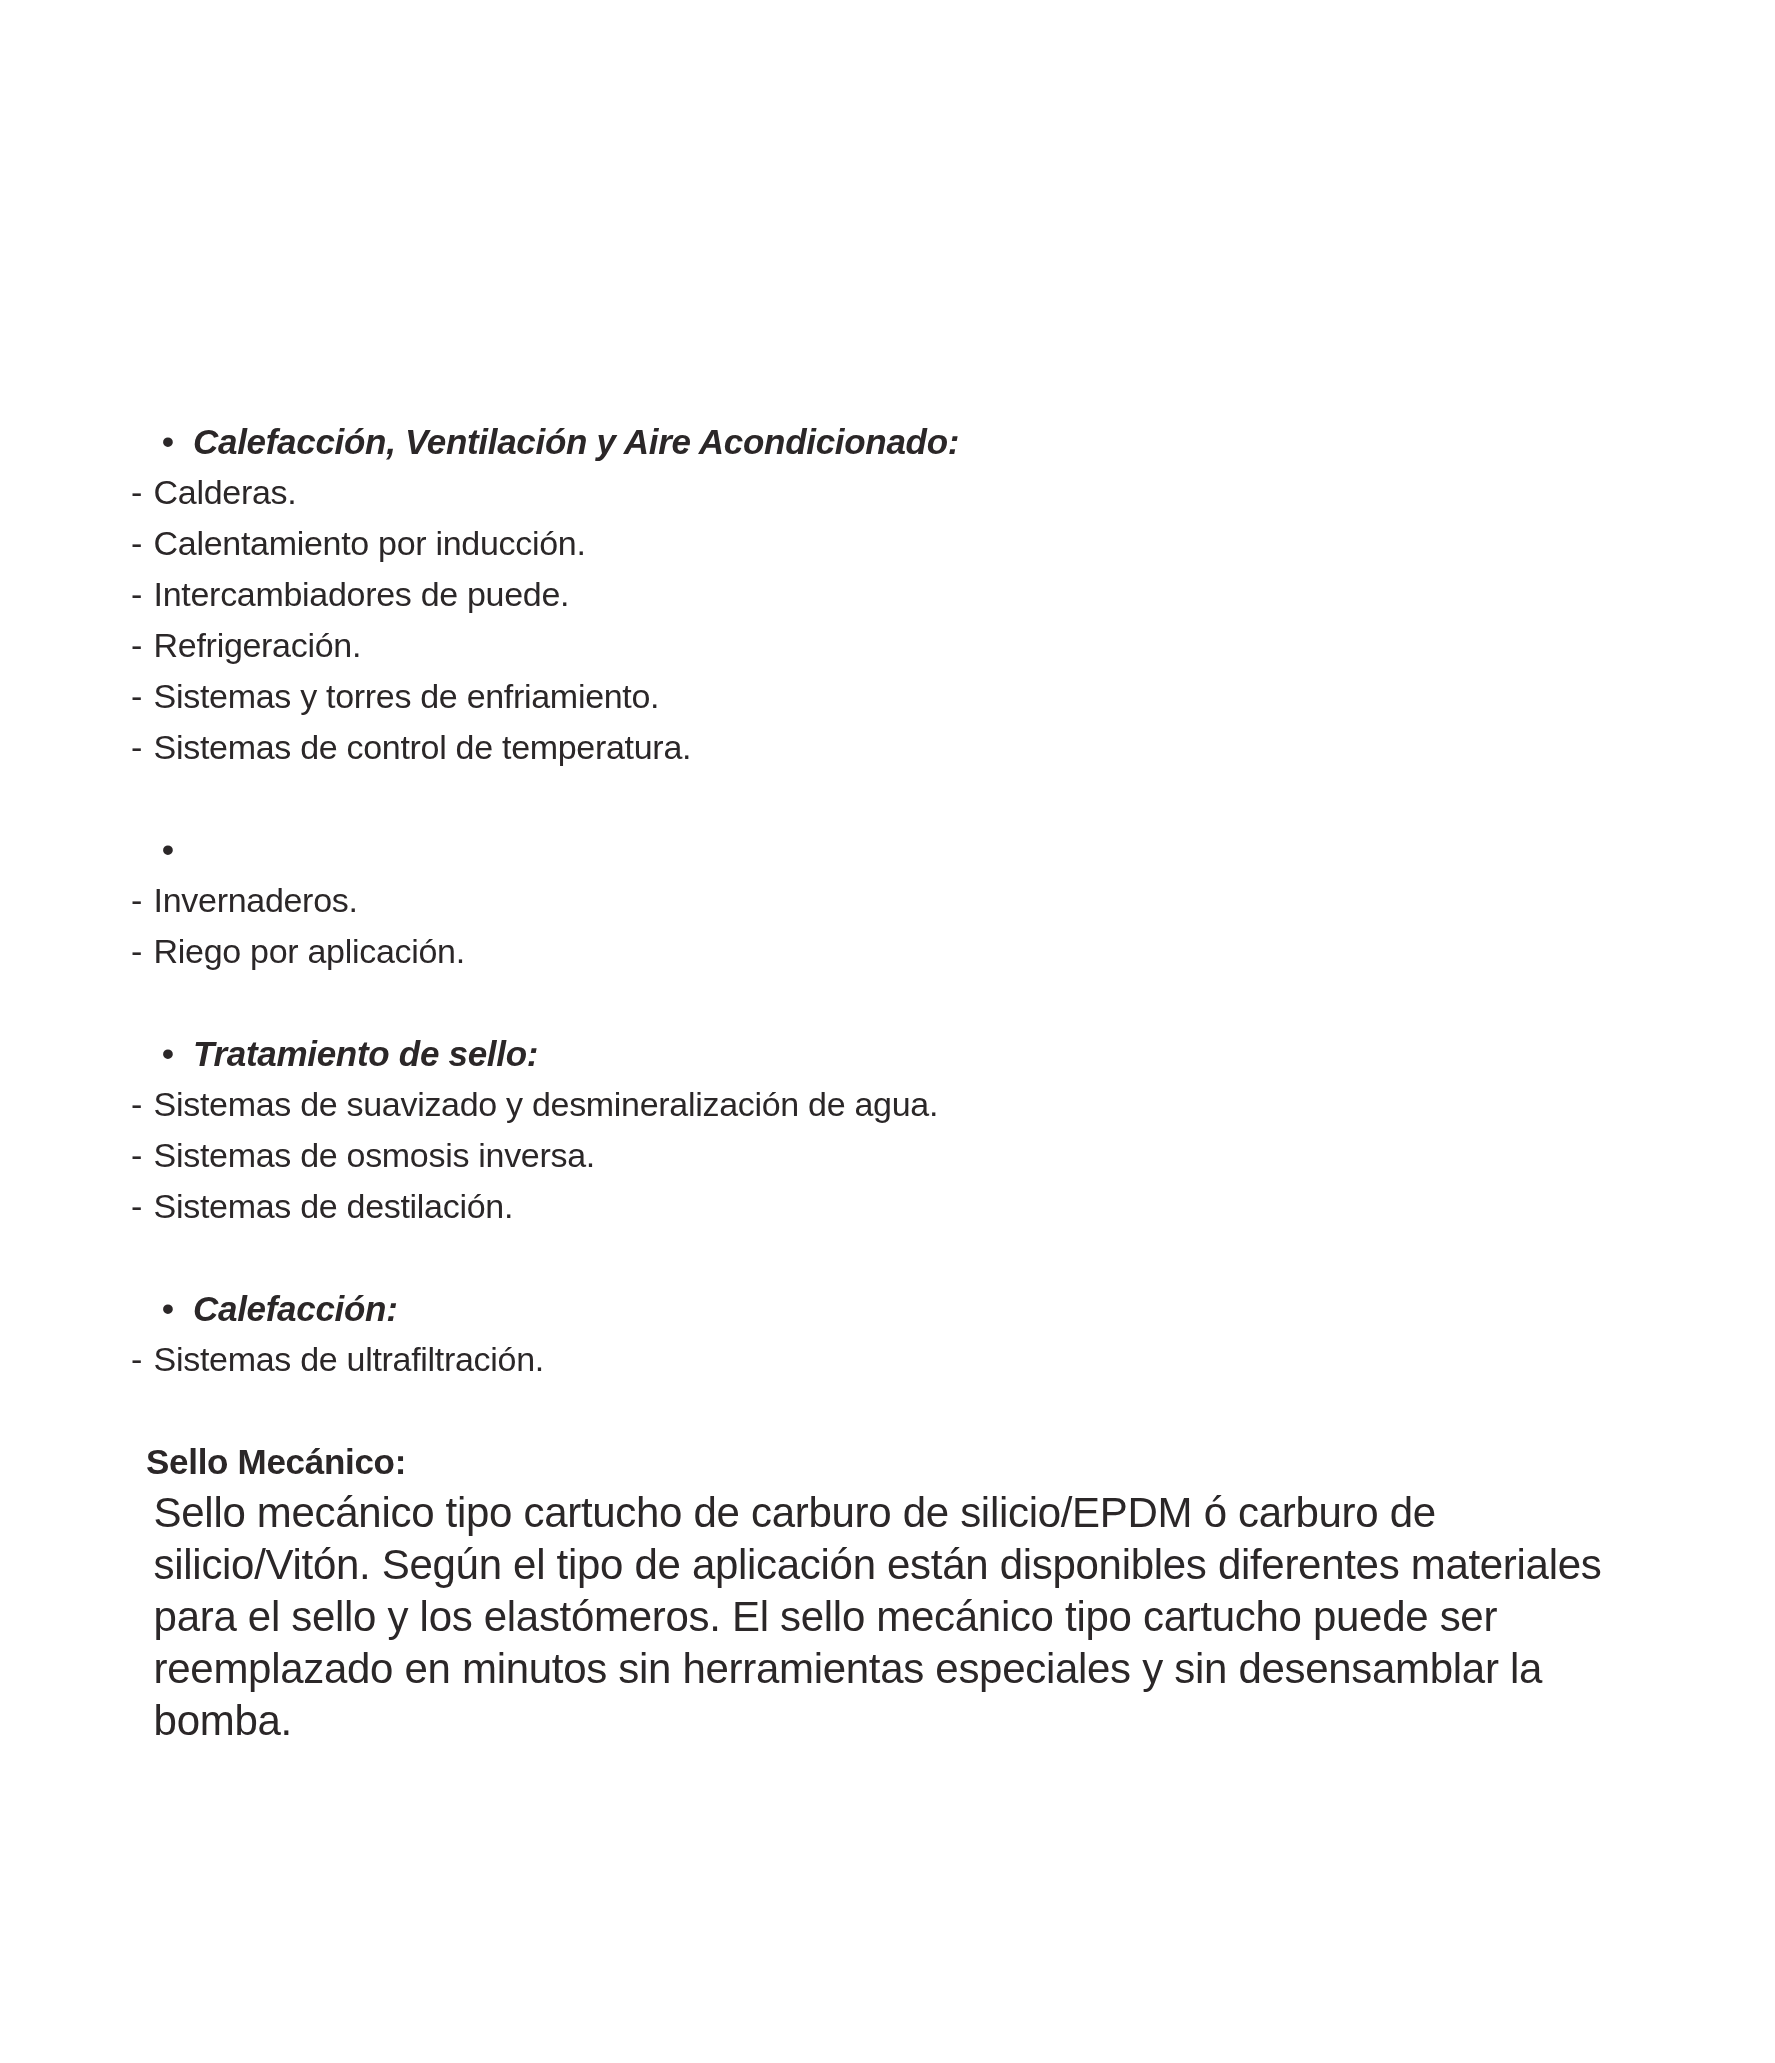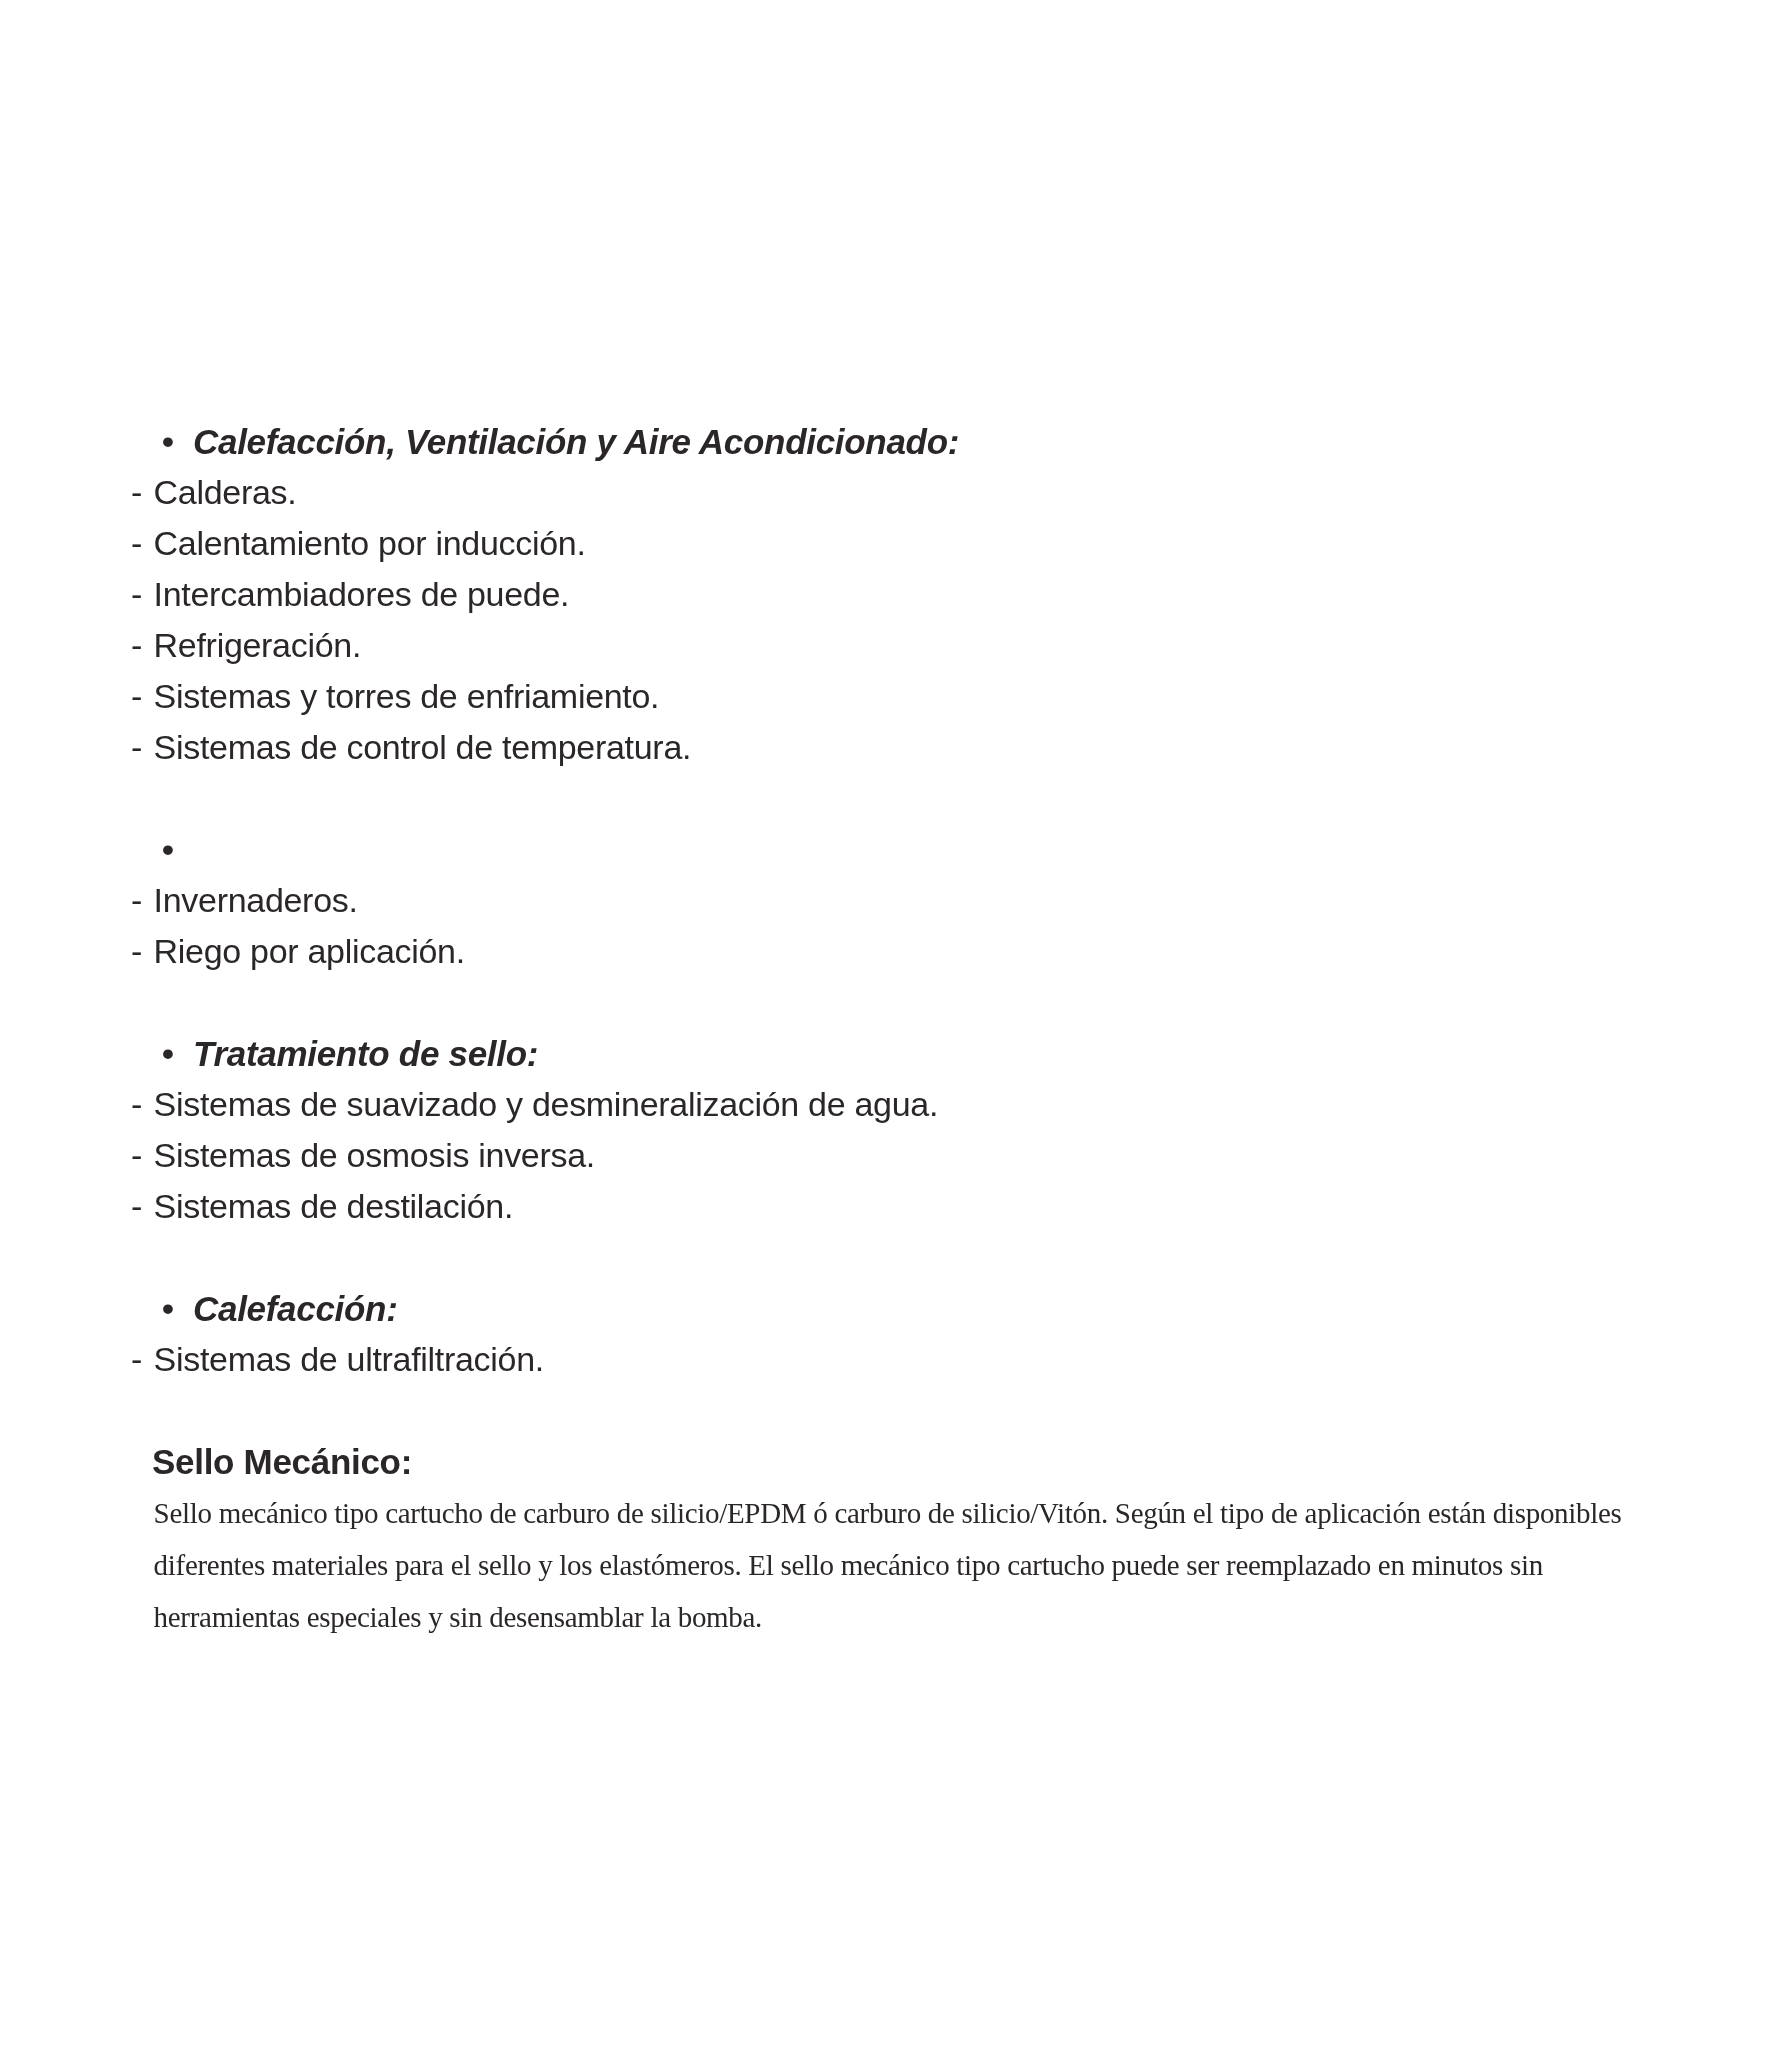--- a/index.html
+++ b/index.html
@@ -53,33 +53,32 @@
     display: flex;
   }
   .dash {
     width: 22.6px;
     flex: 0 0 22.6px;
   }
   .item-text {
     flex: 1 1 auto;
   }
   .seal-heading {
-    margin: 0 0 0 21px;
+    margin: 0 0 0 15px;
     font-size: 35px;
     font-weight: 700;
     line-height: 51px;
     letter-spacing: -0.3px;
   }
   .seal-body {
     margin: 0 0 0 22.6px;
     max-width: 1487px;
-    font-size: 29px;
+    font-size: 42px;
     line-height: 52px;
     letter-spacing: -0.3px;
-    font-family: Liberation Serif, serif;
   }
 </style>
 </head>
 <body>
 
 <div class="page">
   <div class="content">
 
     <section>
       <div class="heading-row">

